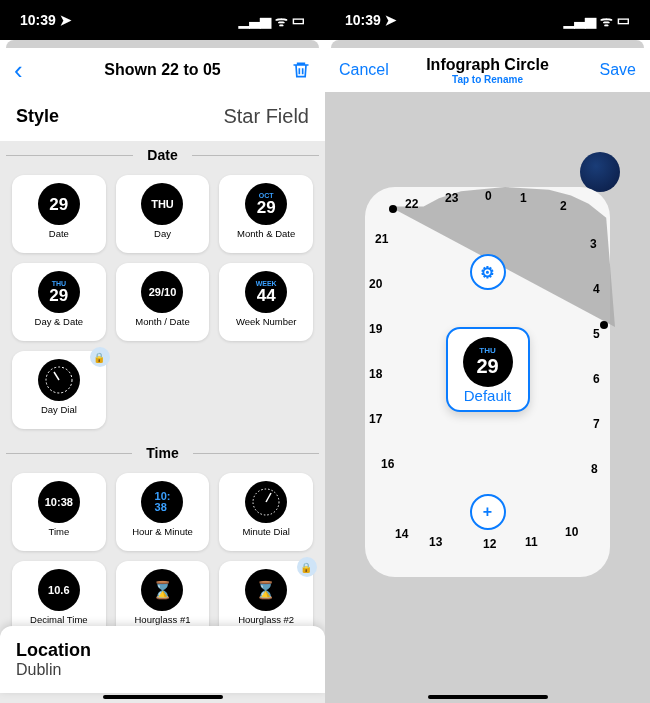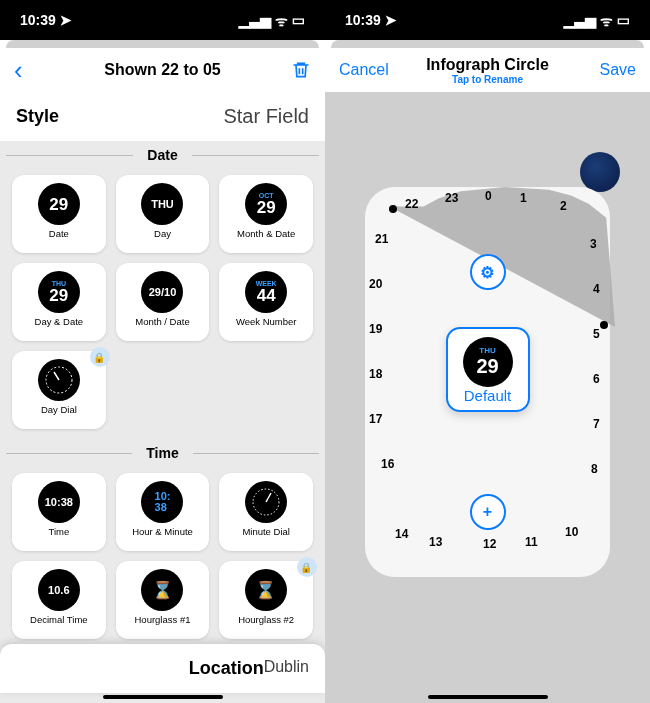--- a/index.html
+++ b/index.html
@@ -153,22 +153,23 @@
       z-index: 10;
     }
     .loc-bar {
       position: absolute;
       bottom: 10px;
       left: 0; right: 0;
       background: #fff;
       box-shadow: 0 -2px 8px rgba(0,0,0,.15);
       padding: 14px 16px;
       display: flex;
-      justify-content: flex-end;
+      justify-content: flex-start;
       border-radius: 12px 12px 0 0;
+      flex-direction: column;
     }
     .loc-bar .lab { font-size: 18px; font-weight: 700; }
     .loc-bar .val { font-size: 16px; color:#404040; }
     
     .preview-area {
       flex: 1;
       background: #cfcfcf;
       position: relative;
       padding: 40px 9px;
     }

